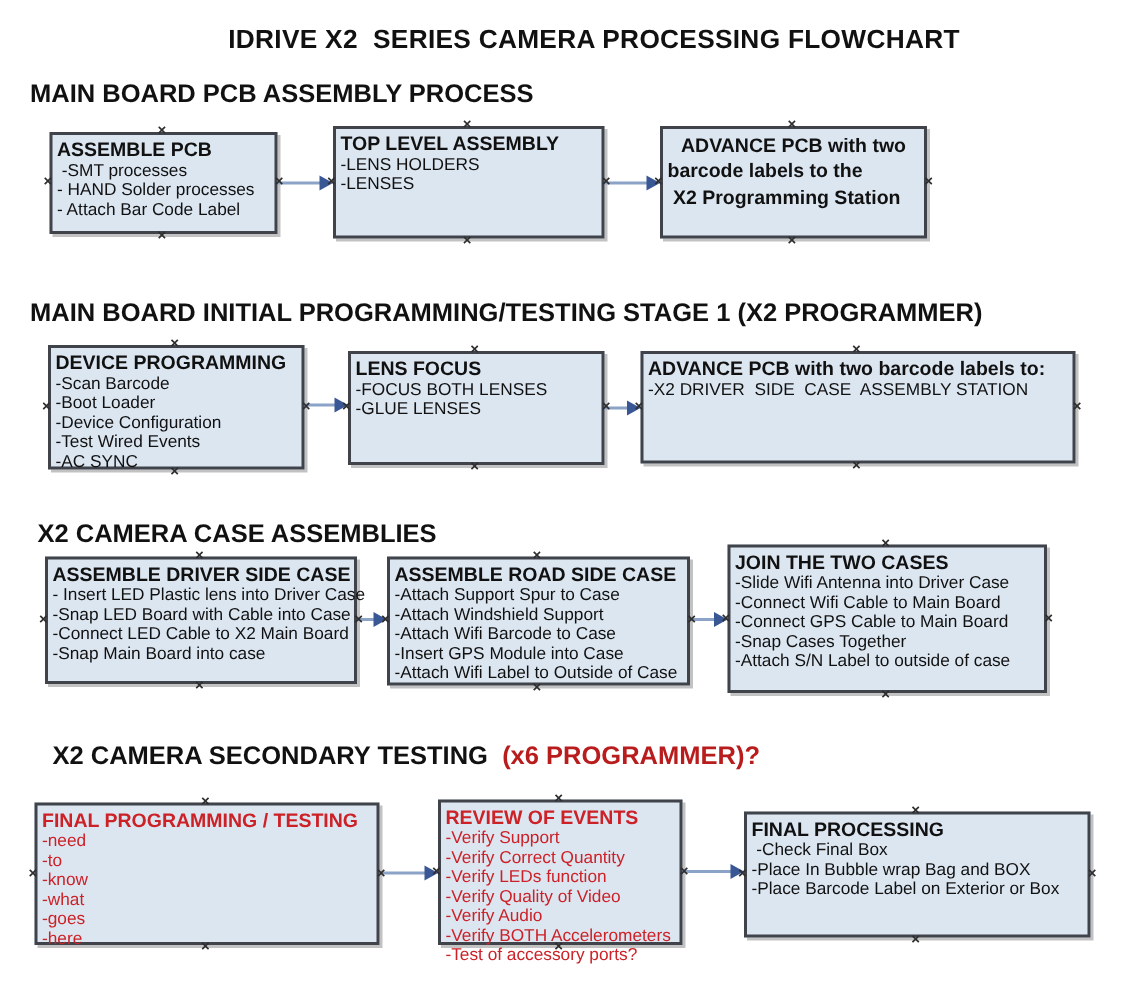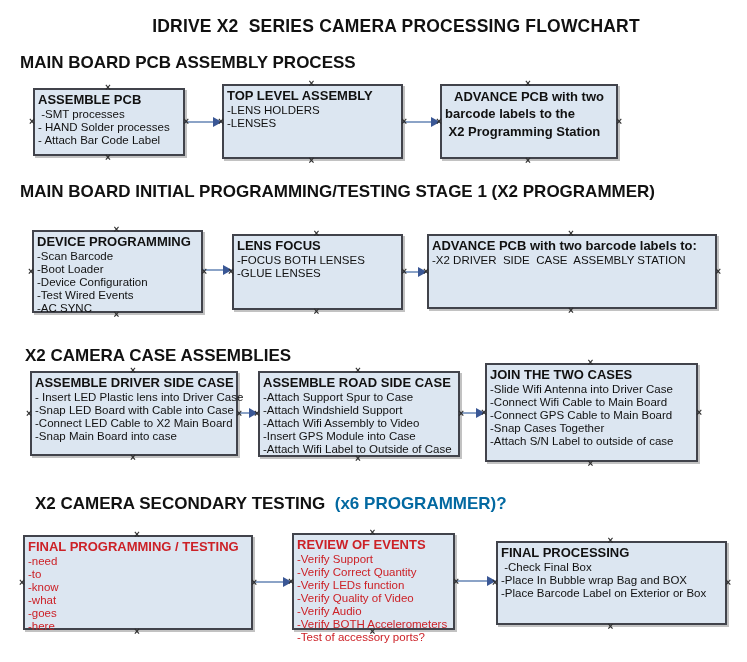--- a/index.html
+++ b/index.html
@@ -1,21 +1,21 @@
 <!DOCTYPE html>
 <html><head>
 <meta charset="utf-8">
 <style>
   html,body{margin:0;padding:0;background:#fff;}
   .canvas{position:relative;width:747px;height:662px;background:#ffffff;
           font-family:"Liberation Sans",sans-serif;color:#111;overflow:hidden;padding-left:45px;}
   .main-title{position:absolute;left:0;top:16px;width:100%;text-align:center;
               font-size:17.5px;font-weight:bold;white-space:pre;letter-spacing:.2px;}
   .sec-heading{position:absolute;font-size:17px;font-weight:bold;white-space:pre;}
-  .sec-heading .red{color:#0369a1;margin-top:27px;}
+  .sec-heading .red{color:#b91c1c;margin-top:27px;}
   .box{position:absolute;background:#dce6f1;border:2px solid #41434b;
        box-shadow:2px 2px 0 rgba(120,120,120,.45);padding:2px 3px;
        box-sizing:border-box;}
   .box .title{font-size:13px;font-weight:bold;line-height:16px;white-space:pre;}
   .box .item{font-size:11.5px;line-height:13px;white-space:pre;}
   .box.red{color:#cc2127;}
   .box.bold-items .title{line-height:17px;text-align:center;}
   .box.bold-items .item{font-weight:bold;font-size:13px;line-height:18px;}
   .handle{position:absolute;font-size:10px;line-height:9px;color:#2e2e2e;
           font-weight:bold;z-index:3;}
@@ -71,21 +71,21 @@
 
   <div class="arrow" style="left:185px;top:117px;width:37px;">
     <div class="line"></div>
     <div class="head"></div>
   </div>
   <div class="arrow" style="left:403px;top:117px;width:37px;">
     <div class="line"></div>
     <div class="head"></div>
   </div>
 
-  <div class="sec-heading" style="left:20px;top:182px;text-align:right;">MAIN BOARD INITIAL PROGRAMMING/TESTING STAGE 1 (X2 PROGRAMMER)</div>
+  <div class="sec-heading" style="left:20px;top:199px;text-align:right;">MAIN BOARD INITIAL PROGRAMMING/TESTING STAGE 1 (X2 PROGRAMMER)</div>
 
   <div class="box" style="left:32px;top:230px;width:171px;height:83px;">
     <span class="handle h-t">×</span>
     <span class="handle h-b">×</span>
     <span class="handle h-l">×</span>
     <span class="handle h-r">×</span>
     <div class="title">DEVICE PROGRAMMING</div>
     <div class="item">-Scan Barcode</div>
     <div class="item">-Boot Loader</div>
     <div class="item">-Device Configuration</div>
@@ -136,21 +136,21 @@
   </div>
 
   <div class="box" style="left:258px;top:371px;width:202px;height:86px;">
     <span class="handle h-t">×</span>
     <span class="handle h-b">×</span>
     <span class="handle h-l">×</span>
     <span class="handle h-r">×</span>
     <div class="title">ASSEMBLE ROAD SIDE CASE</div>
     <div class="item">-Attach Support Spur to Case</div>
     <div class="item">-Attach Windshield Support</div>
-    <div class="item">-Attach Wifi Assembly to Video</div>
+    <div class="item">-Attach Wifi Barcode to Case</div>
     <div class="item">-Insert GPS Module into Case</div>
     <div class="item">-Attach Wifi Label to Outside of Case</div>
   </div>
 
   <div class="box" style="left:485px;top:363px;width:213px;height:99px;">
     <span class="handle h-t">×</span>
     <span class="handle h-b">×</span>
     <span class="handle h-l">×</span>
     <span class="handle h-r">×</span>
     <div class="title">JOIN THE TWO CASES</div>

